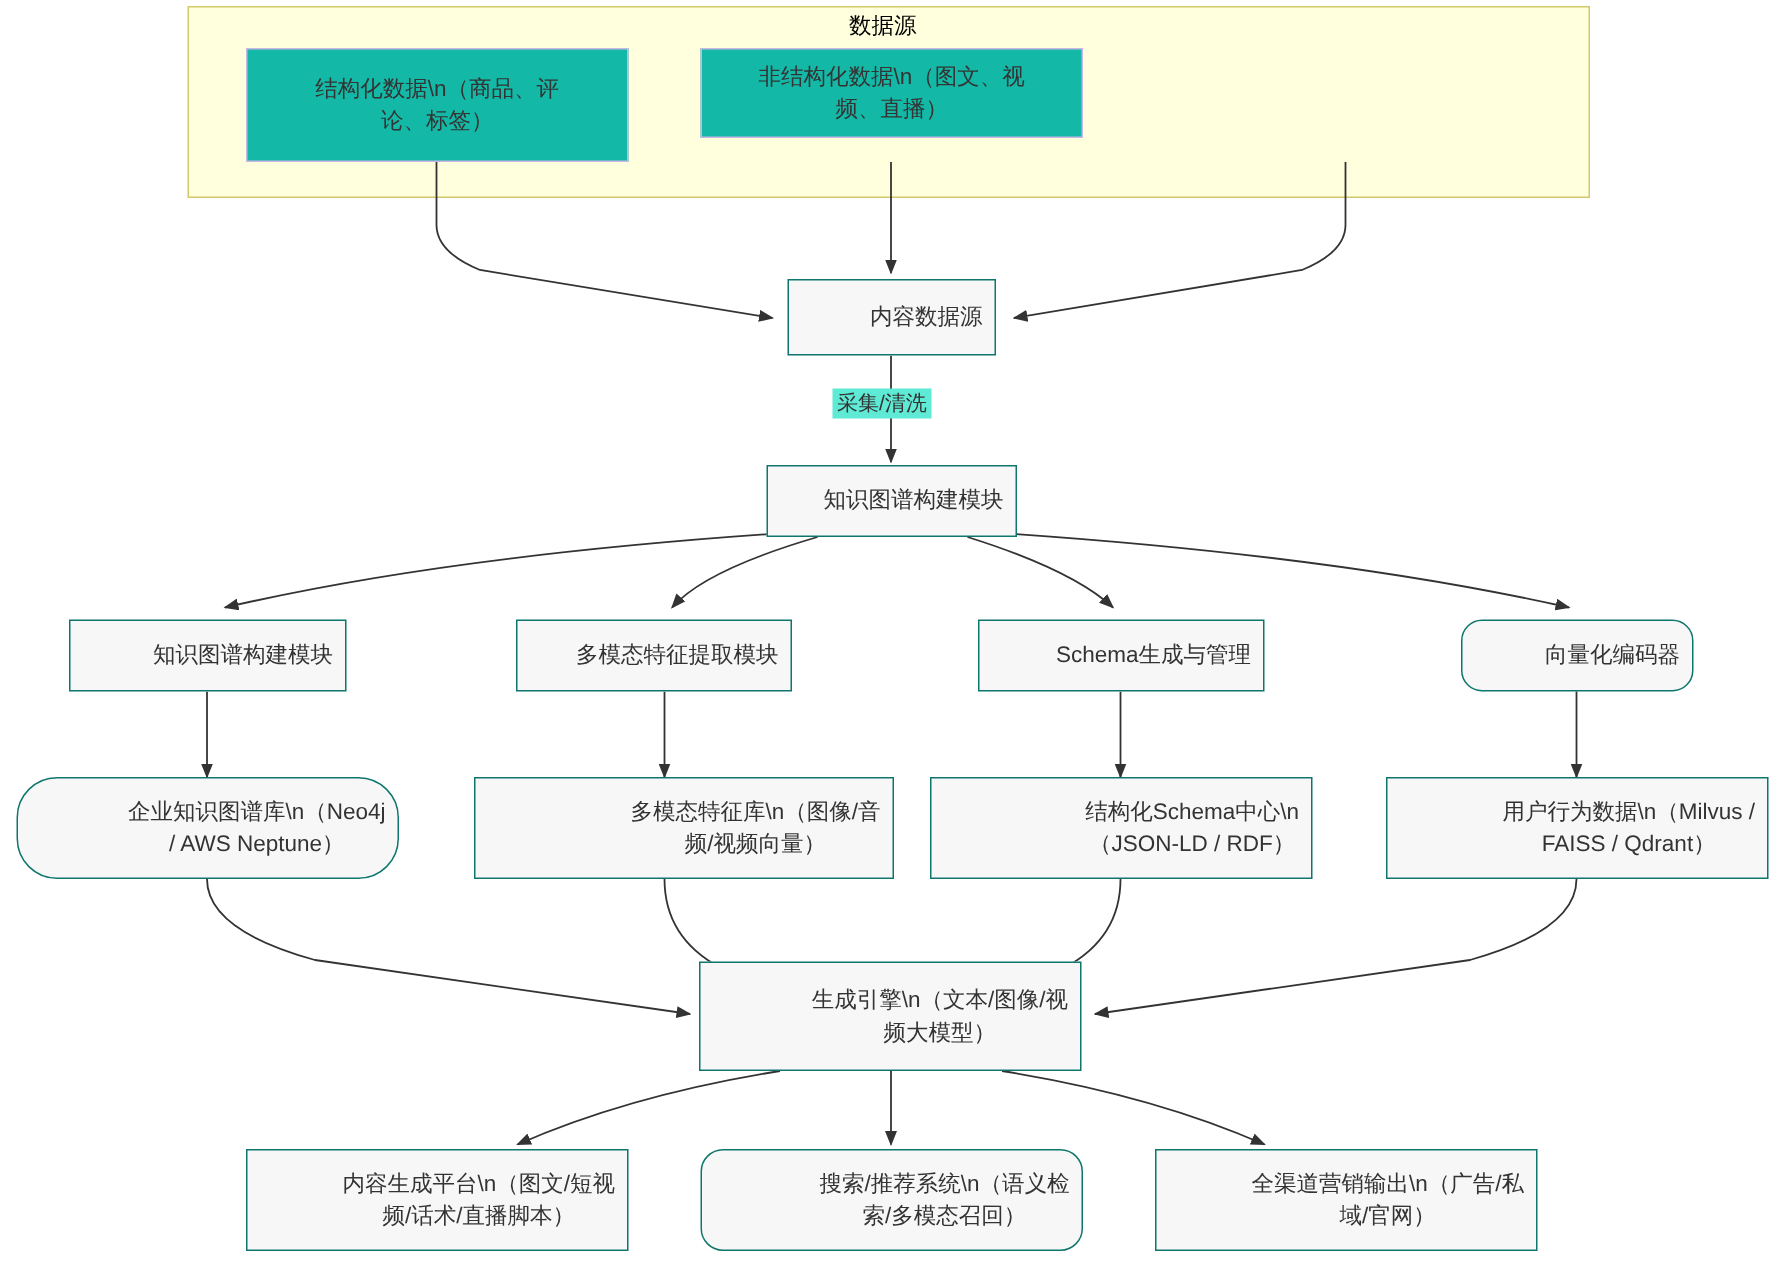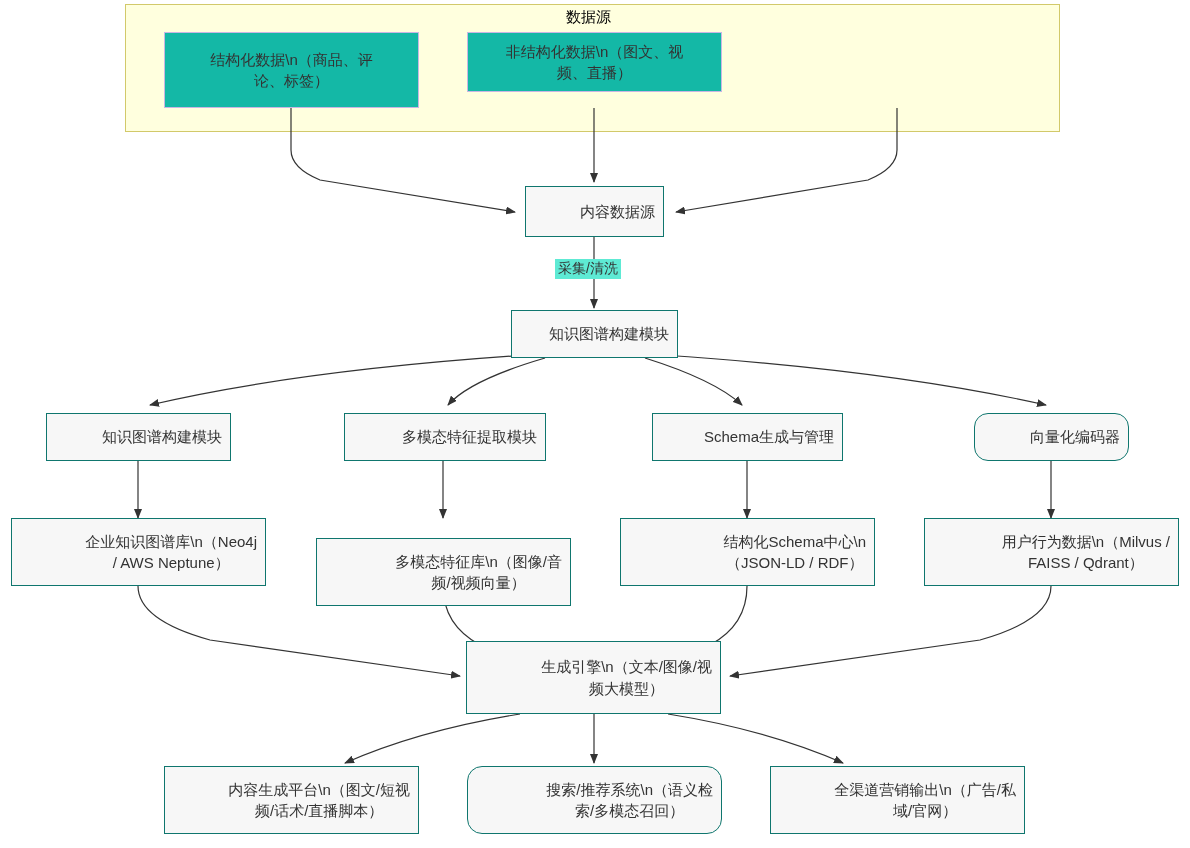--- a/index.html
+++ b/index.html
@@ -80,40 +80,40 @@
   <div class="edge-label" style="left:555px;top:259px;">采集/清洗</div>
 
   <div class="node gray" style="left:511px;top:310px;width:167px;height:48px;">
     <span>知识图谱构建模块</span>
   </div>
 
   <div class="node gray" style="left:46px;top:413px;width:185px;height:48px;">
     <span>知识图谱构建模块</span>
   </div>
 
-  <div class="node gray" style="left:344px;top:413px;width:202px;height:48px;">
+  <div class="node gray" style="left:344px;top:413px;width:184px;height:48px;">
     <span>多模态特征提取模块</span>
   </div>
 
   <div class="node gray" style="left:652px;top:413px;width:191px;height:48px;">
     <span>Schema生成与管理</span>
   </div>
 
   <div class="node gray" style="left:974px;top:413px;width:155px;height:48px;border-radius:14px;">
     <span>向量化编码器</span>
   </div>
 
-  <div class="node gray" style="left:11px;top:518px;width:255px;height:68px;">
+  <div class="node gray" style="left:11px;top:518px;width:255px;height:68px;border-radius:27px;">
     <span>
       <span class="nl">企业知识图谱库\n（Neo4j</span>
       <span class="nl">/ AWS Neptune）</span>
     </span>
   </div>
 
-  <div class="node gray" style="left:316px;top:518px;width:255px;height:68px;margin-top:20px;">
+  <div class="node gray" style="left:316px;top:518px;width:280px;height:68px;">
     <span>
       <span class="nl">多模态特征库\n（图像/音</span>
       <span class="nl">频/视频向量）</span>
     </span>
   </div>
 
   <div class="node gray" style="left:620px;top:518px;width:255px;height:68px;">
     <span>
       <span class="nl">结构化Schema中心\n</span>
       <span class="nl">（JSON-LD / RDF）</span>

